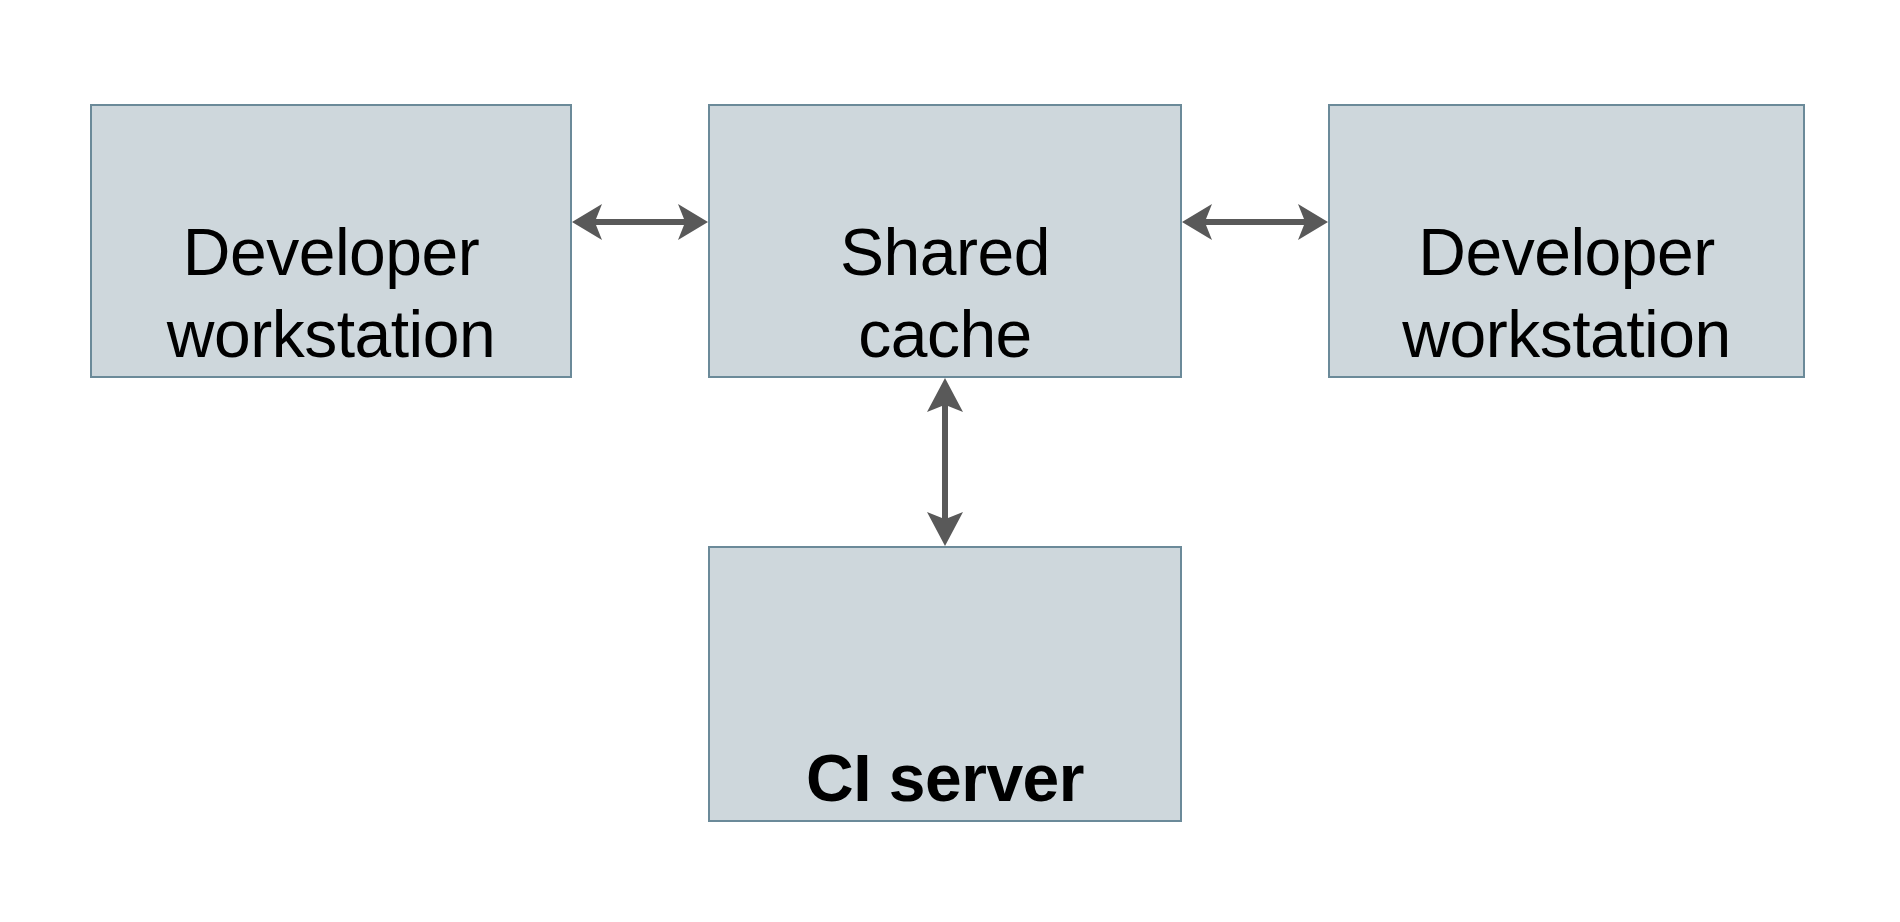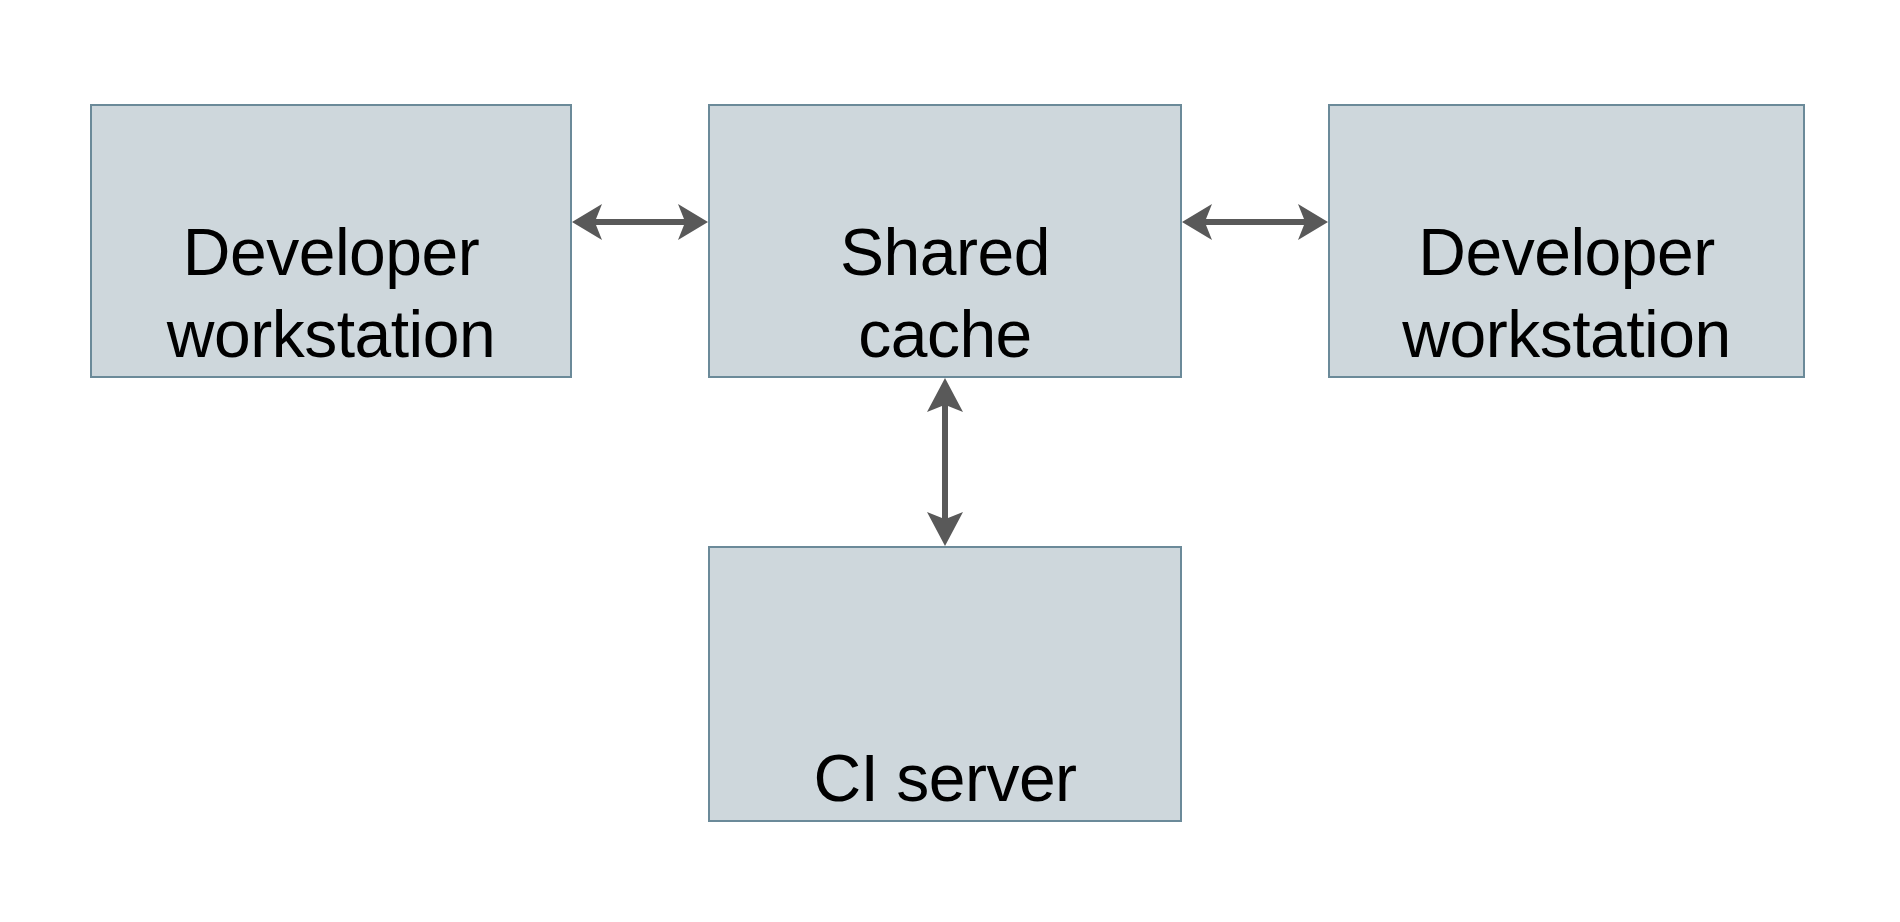--- a/index.html
+++ b/index.html
@@ -60,21 +60,21 @@
     <span class="node-label" style="color: rgb(0, 0, 0);">Shared
 cache</span>
   </div>
 
   <div class="node" style="left: 1328px; top: 104px; width: 477px; height: 274px; background: rgb(206, 215, 220); border-color: rgb(107, 138, 153);">
     <span class="node-label" style="color: rgb(0, 0, 0);">Developer
 workstation</span>
   </div>
 
   <div class="node" style="left: 708px; top: 546px; width: 474px; height: 276px; background: rgb(206, 215, 220); border-color: rgb(107, 138, 153);">
-    <span class="node-label" style="color: rgb(0, 0, 0);">CI server</span>
+    <span class="node-label" style="color: rgb(0, 0, 0); font-weight: bold;">CI server</span>
   </div>
 
   <div class="edge" style="left: 572px; top: 192px;">
     <svg width="136" height="60" viewBox="0 0 136 60" preserveAspectRatio="none">
       <path class="arrow-path" d="M 0 30 L 30 12 L 24 27 L 112 27 L 106 12 L 136 30 L 106 48 L 112 33 L 24 33 L 30 48 Z" fill="#595959"></path>
     </svg>
   </div>
 
   <div class="edge" style="left: 1182px; top: 192px;">
     <svg width="146" height="60" viewBox="0 0 146 60" preserveAspectRatio="none">

